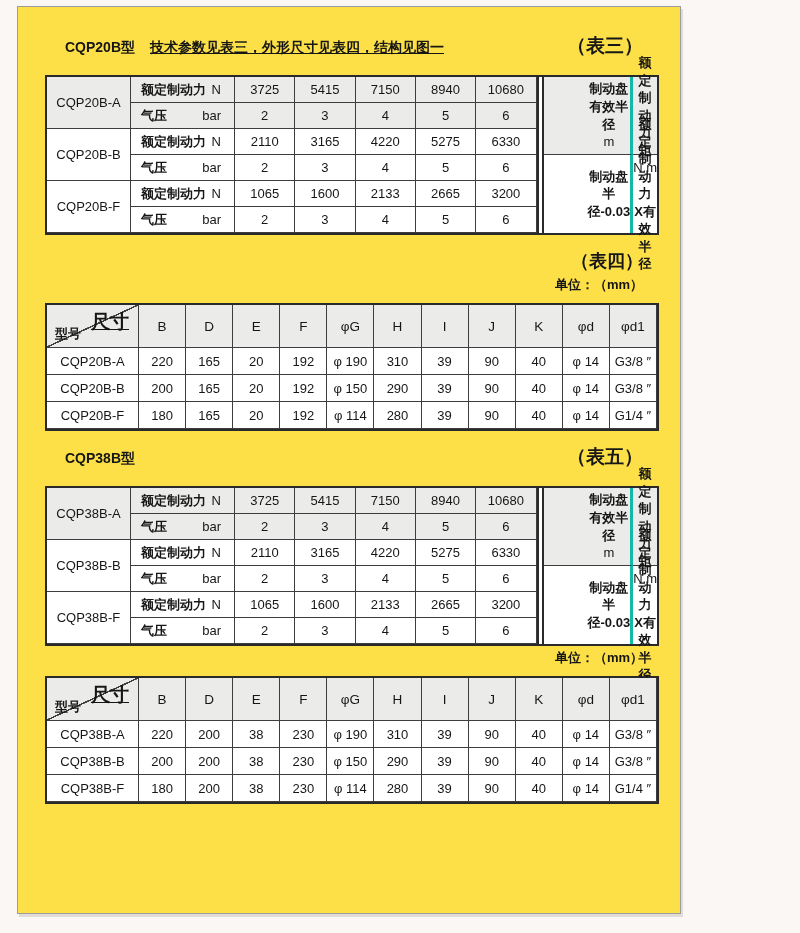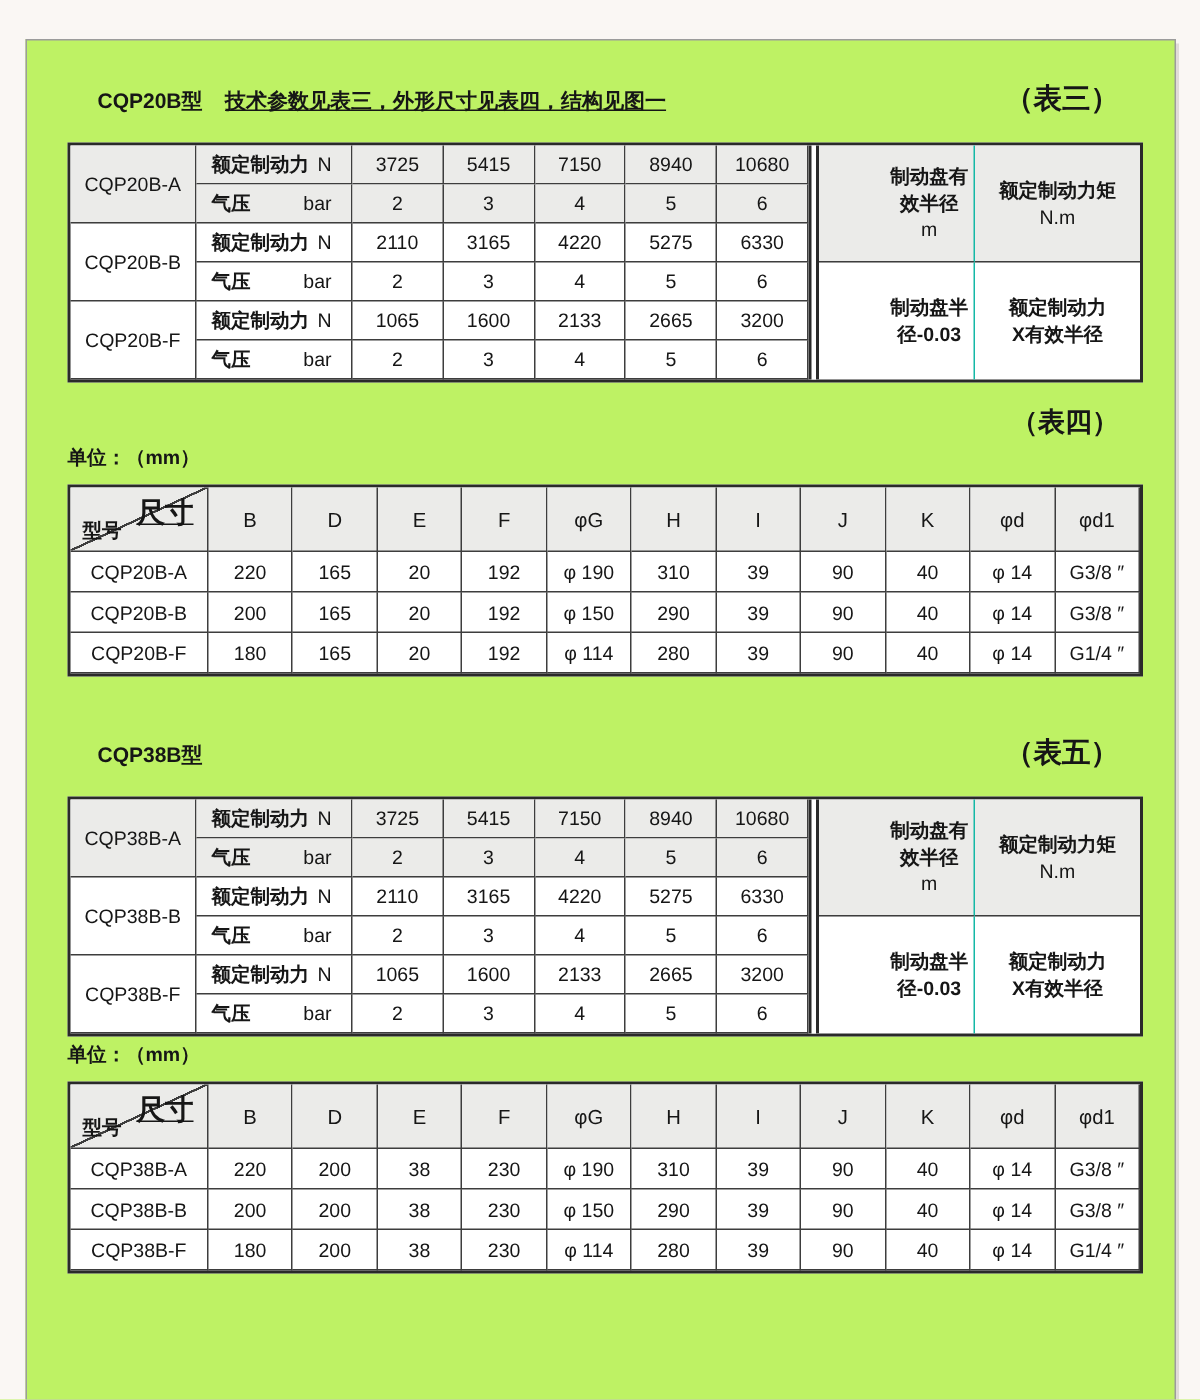--- a/index.html
+++ b/index.html
@@ -3,28 +3,28 @@
 <meta charset="utf-8">
 <style>
   * { margin:0; padding:0; }
   body {
     width:800px; height:933px; position:relative;
     background:#faf7f4;
     font-family:"Liberation Sans","DejaVu Sans",sans-serif;
     color:#161616;
   }
   .page {
-    position:absolute; left:17px; top:26px; width:767px; height:908px;
-    box-sizing:border-box; background:#bef264;
+    position:absolute; left:17px; top:6px; width:664px; height:908px;
+    box-sizing:border-box; background:#fde047;
     border:1px solid #9c9c9c;
     box-shadow:2px 3px 0 rgba(150,140,130,.25);
     padding:0 21px 0 27px;
   }
   .sec { margin-top:26px; }
-  .sec + .sec { margin-top:38px; }
+  .sec + .sec { margin-top:13px; }
 
   .title-row { display:flex; align-items:baseline; margin:0 16px 0 20px; }
   .t-model { font-weight:700; font-size:14px; }
   .t-desc  { font-weight:700; font-size:14px; margin-left:15px;text-decoration:underline; }
   .tag     { margin-left:auto; font-weight:700; font-size:19px; }
 
   
   .pt-wrap { display:flex; border:2px solid #2a2a2a; margin-top:16px; background:#fff; }
   .pt-main { display:grid; width:492px; grid-template-columns:84px 104px repeat(5,1fr); grid-auto-rows:26px; }
   .cell {
@@ -35,26 +35,26 @@
   .label-cell { justify-content:space-between; padding:0 13px 0 10px; }
   .zh { font-weight:700; }
   .unit-latin { font-weight:400; }
   .model-cell { grid-row:span 2; }
   .shade { background:#ebebe9; }
   .pt-div { width:7px; box-sizing:border-box; background:#fff;
             border-left:2px solid #2a2a2a; border-right:2px solid #2a2a2a; }
   .pt-right { flex:1; display:grid; grid-template-columns:1fr 1.06fr; grid-auto-rows:78px; }
   .rcell { display:flex; flex-direction:column; align-items:center; justify-content:center;
            box-sizing:border-box; font-size:13px; line-height:1.35; text-align:center; }
-  .rcell.br { border-right:1px solid #14b8a6;padding-left:44px; }
+  .rcell.br { border-right:3px solid #14b8a6;padding-left:44px; }
   .rcell.bb { border-bottom:1px solid #3d3d3d; }
 
   
   .tag-row  { text-align:right; font-weight:700; font-size:18px; margin:14px 16px 0 0; }
-  .unit-row { font-weight:700; font-size:13px;  margin:3px 16px 9px 0; }
+  .unit-row { text-align:right; font-weight:700; font-size:13px;  margin:3px 16px 9px 0; }
 
   
   .dim-wrap { display:grid; border:2px solid #2a2a2a; background:#fff;
               grid-template-columns:92px repeat(11,1fr);
               grid-template-rows:43px repeat(3,27px); }
   .hdr { background:#ebebe9; font-size:13.5px; }
   .corner { position:relative; background-color:#ebebe9;
     background-image:linear-gradient(to bottom right,
       transparent calc(50% - 0.8px), #3d3d3d calc(50% - 0.7px),
       #3d3d3d calc(50% + 0.7px), transparent calc(50% + 0.8px)); }

